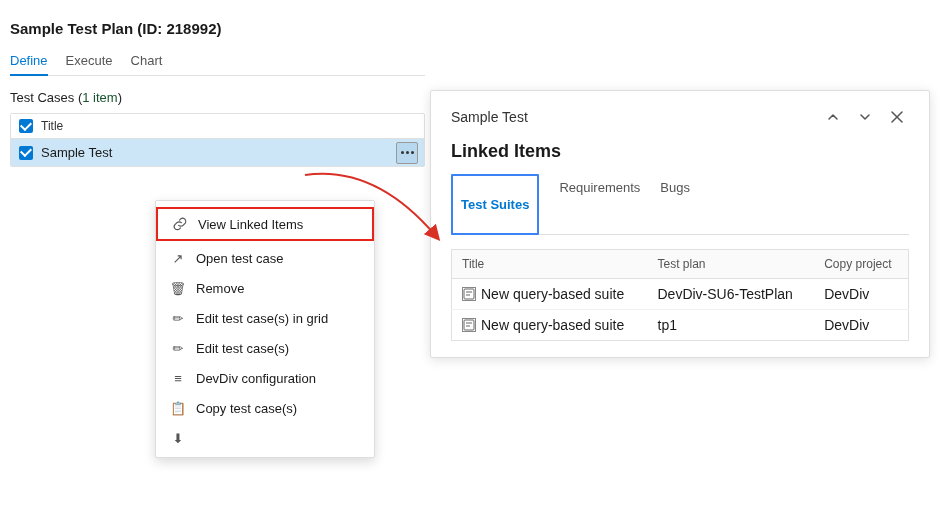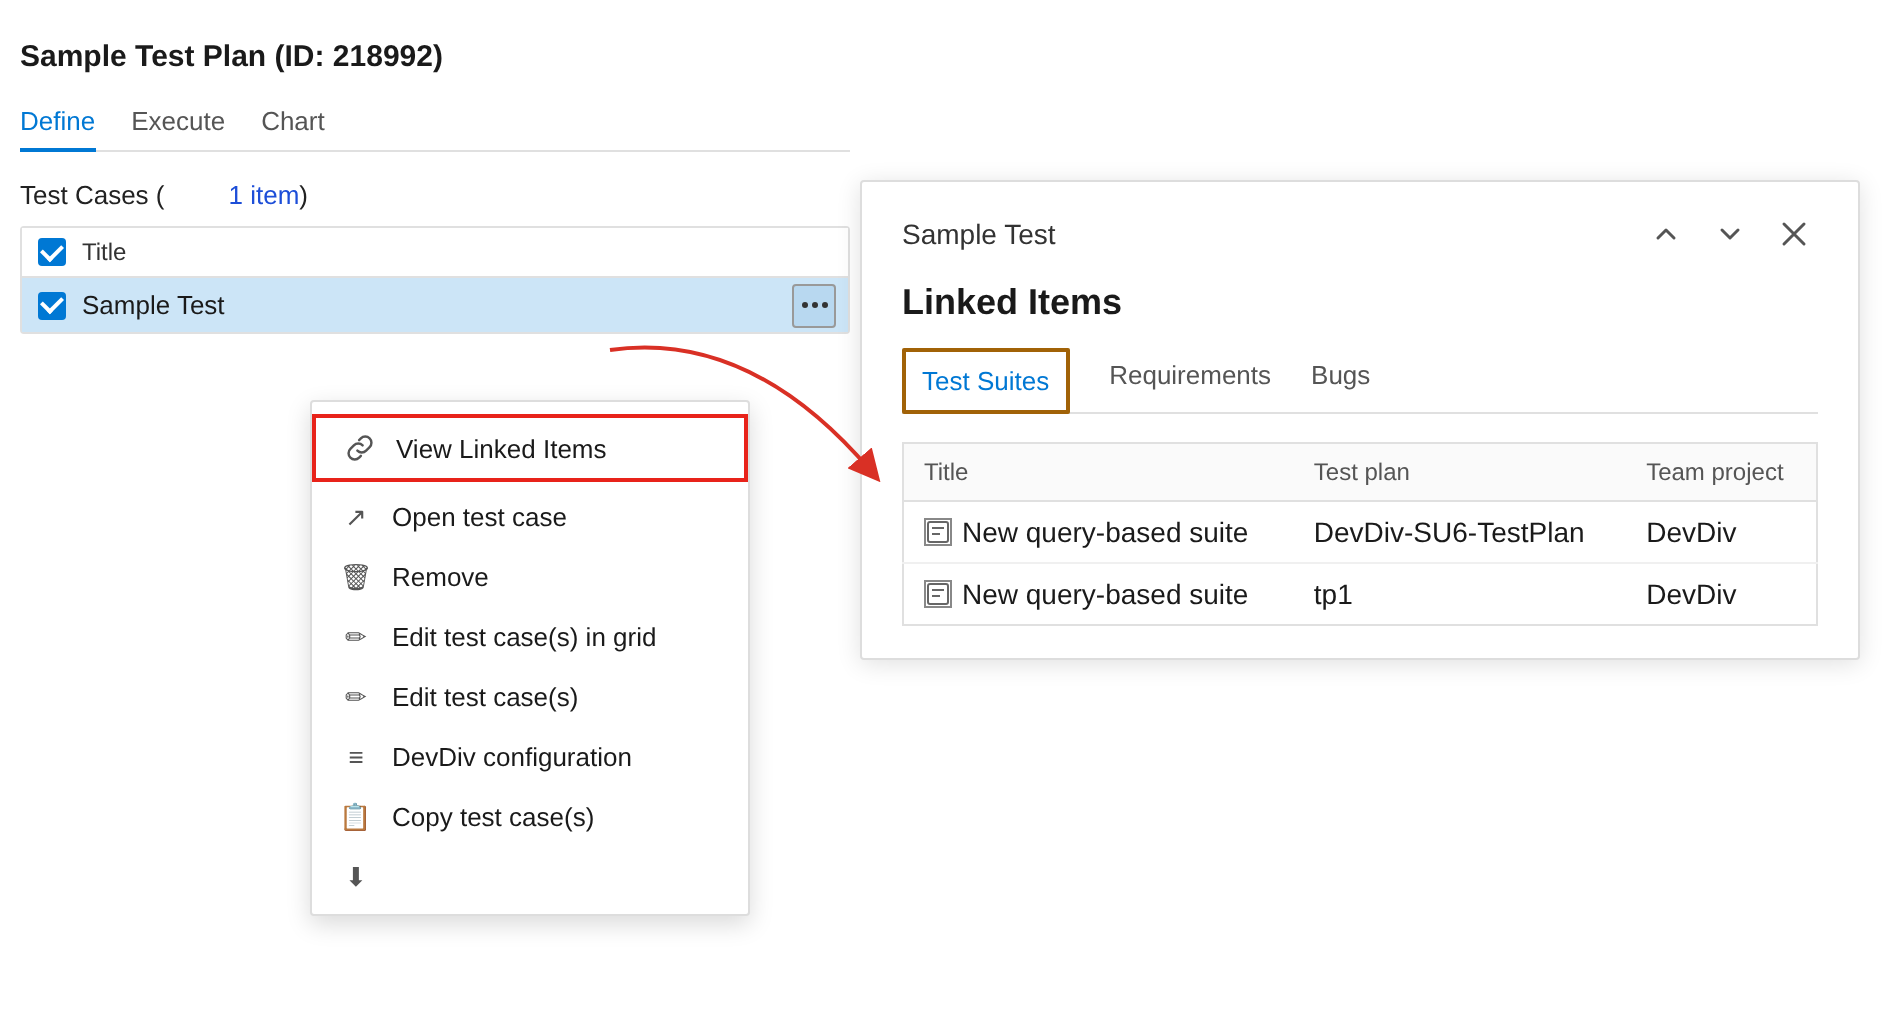--- a/index.html
+++ b/index.html
@@ -52,22 +52,21 @@
     }
 
     .section-title {
       font-size: 13px;
       font-weight: 500;
       margin-bottom: 8px;
       color: #222;
     }
 
     .section-title span {
-      color: #1d4ed8;
-      margin-left: 32px;
+      color: #14532d;
     }
 
     .test-list {
       border: 1px solid #e0e0e0;
       border-radius: 2px;
     }
 
     .test-list-header {
       display: flex;
       align-items: center;
@@ -266,23 +265,24 @@
       margin-bottom: -1px;
     }
 
     .sub-tab.active {
       color: #0078d4;
       border-bottom: 2px solid #0078d4;
       font-weight: 500;
     }
 
     .sub-tab.active.boxed {
-      border: 2px solid #a16207;
-      padding: 7px 8px;
+      border: 2px solid #3b82f6;
+      padding: 21px 8px;
       border-radius: 1px;
+      font-weight: bold;
     }
 
     .table {
       width: 100%;
       border-collapse: collapse;
       border: 1px solid #e0e0e0;
     }
 
     .table th {
       text-align: left;
@@ -434,21 +434,21 @@
     <div class="sub-tab active boxed">Test Suites</div>
     <div class="sub-tab">Requirements</div>
     <div class="sub-tab">Bugs</div>
   </div>
 
   <table class="table">
     <thead>
       <tr>
         <th>Title</th>
         <th>Test plan</th>
-        <th>Team project</th>
+        <th>Copy project</th>
       </tr>
     </thead>
     <tbody>
       <tr>
         <td>
           <div class="td-flex">
             <span class="suite-icon">
               <svg width="12" height="12" viewBox="0 0 12 12">
                   <rect x="1" y="1" width="10" height="10" rx="1" fill="none" stroke="#666" stroke-width="1"></rect>
                   <line x1="3" y1="4" x2="9" y2="4" stroke="#666" stroke-width="1"></line>

